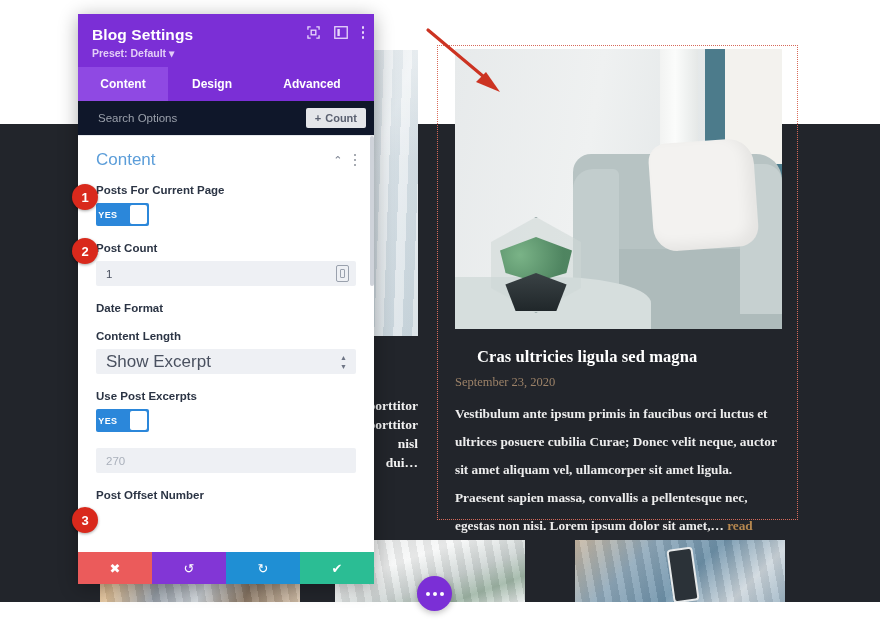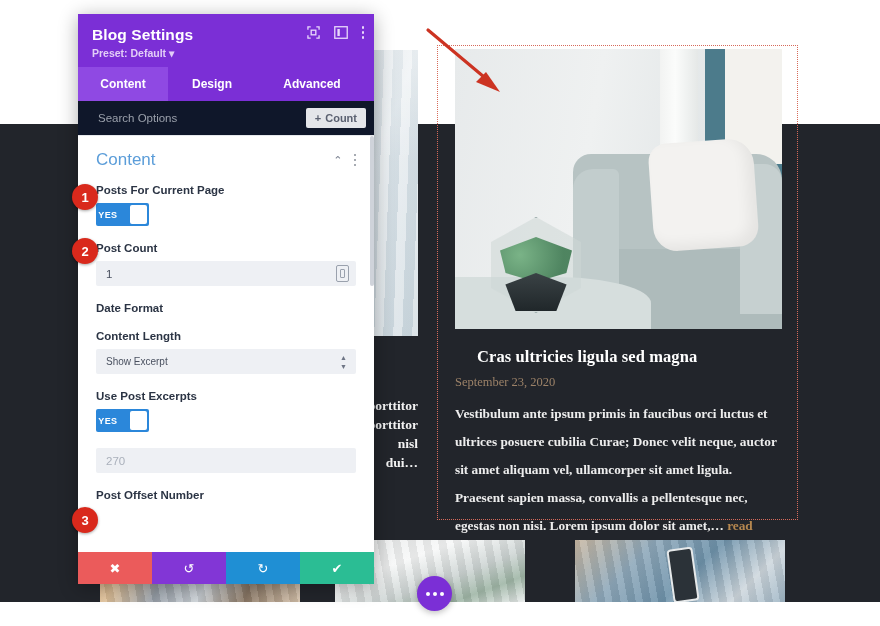--- a/index.html
+++ b/index.html
@@ -153,21 +153,21 @@
   .input-wrap { position:relative; }
   .text-input { width:100%; background:#eef0f4; border:none; height:25px; border-radius:2px;
     padding:0 28px 0 10px; font-size:11.5px; color:#4a5160; font-family:"Liberation Sans", sans-serif; outline:none;}
   .text-input::placeholder{ color:#aab0bb; }
   .resp-icon { position:absolute; right:7px; top:4px; width:13px; height:17px; border:1.4px solid #9aa1ad;
     border-radius:2px; display:flex; align-items:center; justify-content:center; }
   .resp-icon b{ display:block; width:5px; height:9px; border:1.2px solid #9aa1ad; border-radius:1px; }
 
   .select-wrap { position:relative; }
   .select-input { width:100%; background:#eef0f4; border:none; height:25px; border-radius:2px;
-    padding:0 26px 0 10px; font-size:10px; color:#4a5160; appearance:none;
+    padding:0 26px 0 10px; font-size:17px; color:#4a5160; appearance:none;
     font-family:"Liberation Sans", sans-serif; outline:none; }
   .sel-arrows { position:absolute; right:9px; top:5px; display:flex; flex-direction:column; gap:2px; color:#6e7585; font-size:7px; line-height:7px;}
 
   .modal-footer { display:flex; height:32px; }
   .mf { flex:1; display:flex; align-items:center; justify-content:center; color:#fff; font-size:13px; }
   .mf-x { background:#eb5b5b; } .mf-undo { background:#8236d6; } .mf-redo { background:#1f8fd4; } .mf-ok { background:#2bbd94; }
 
   
   .badge {
     position:absolute; width:26px; height:26px; border-radius:50%; background:#d9291c;

